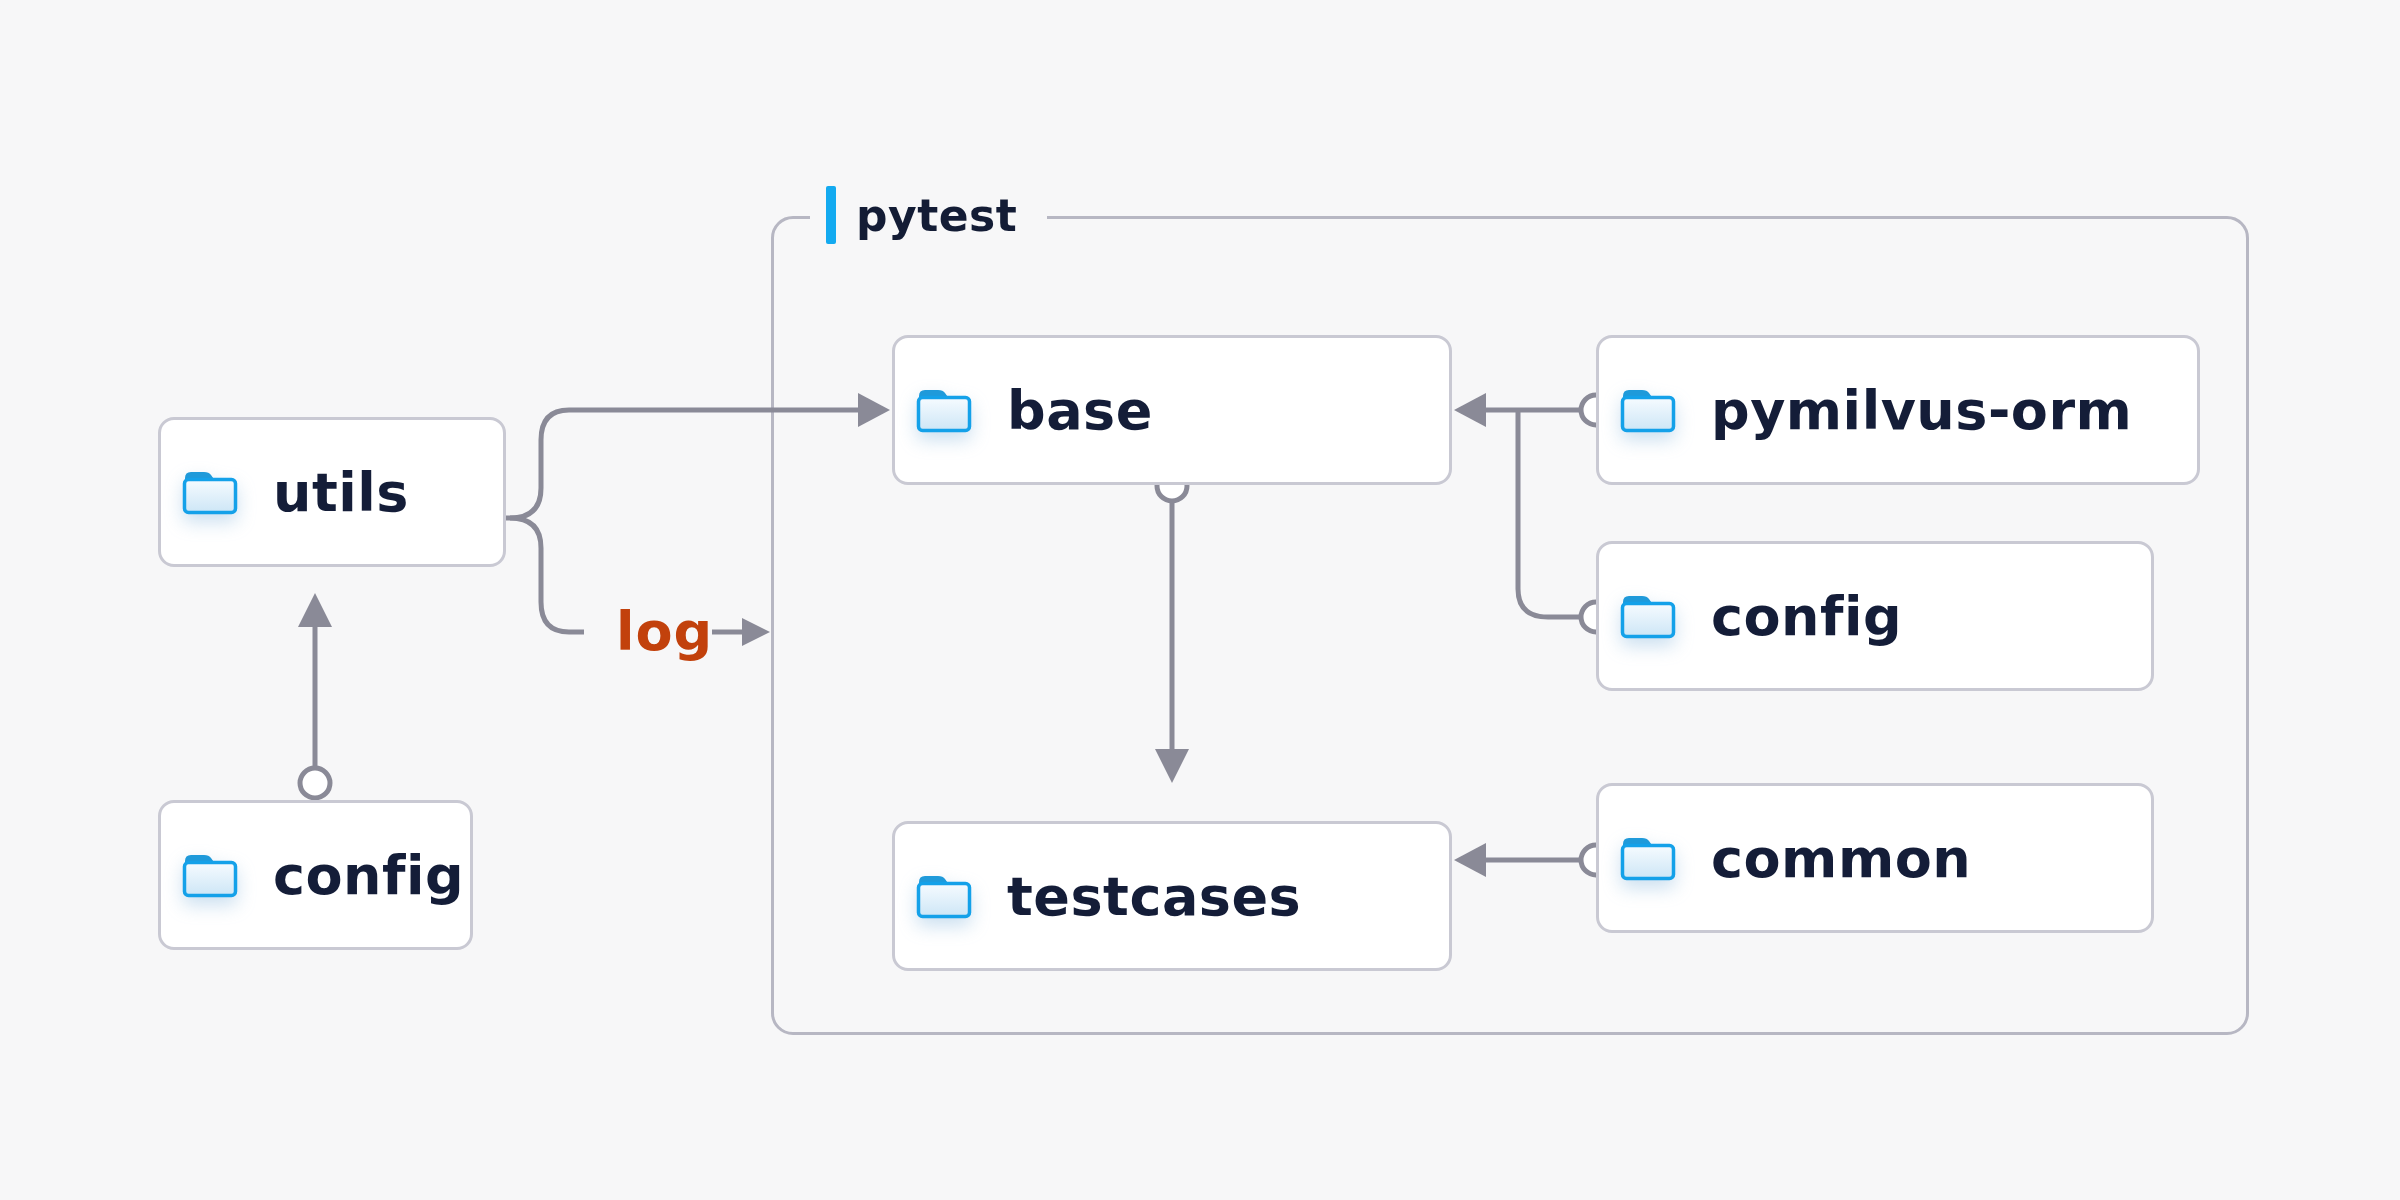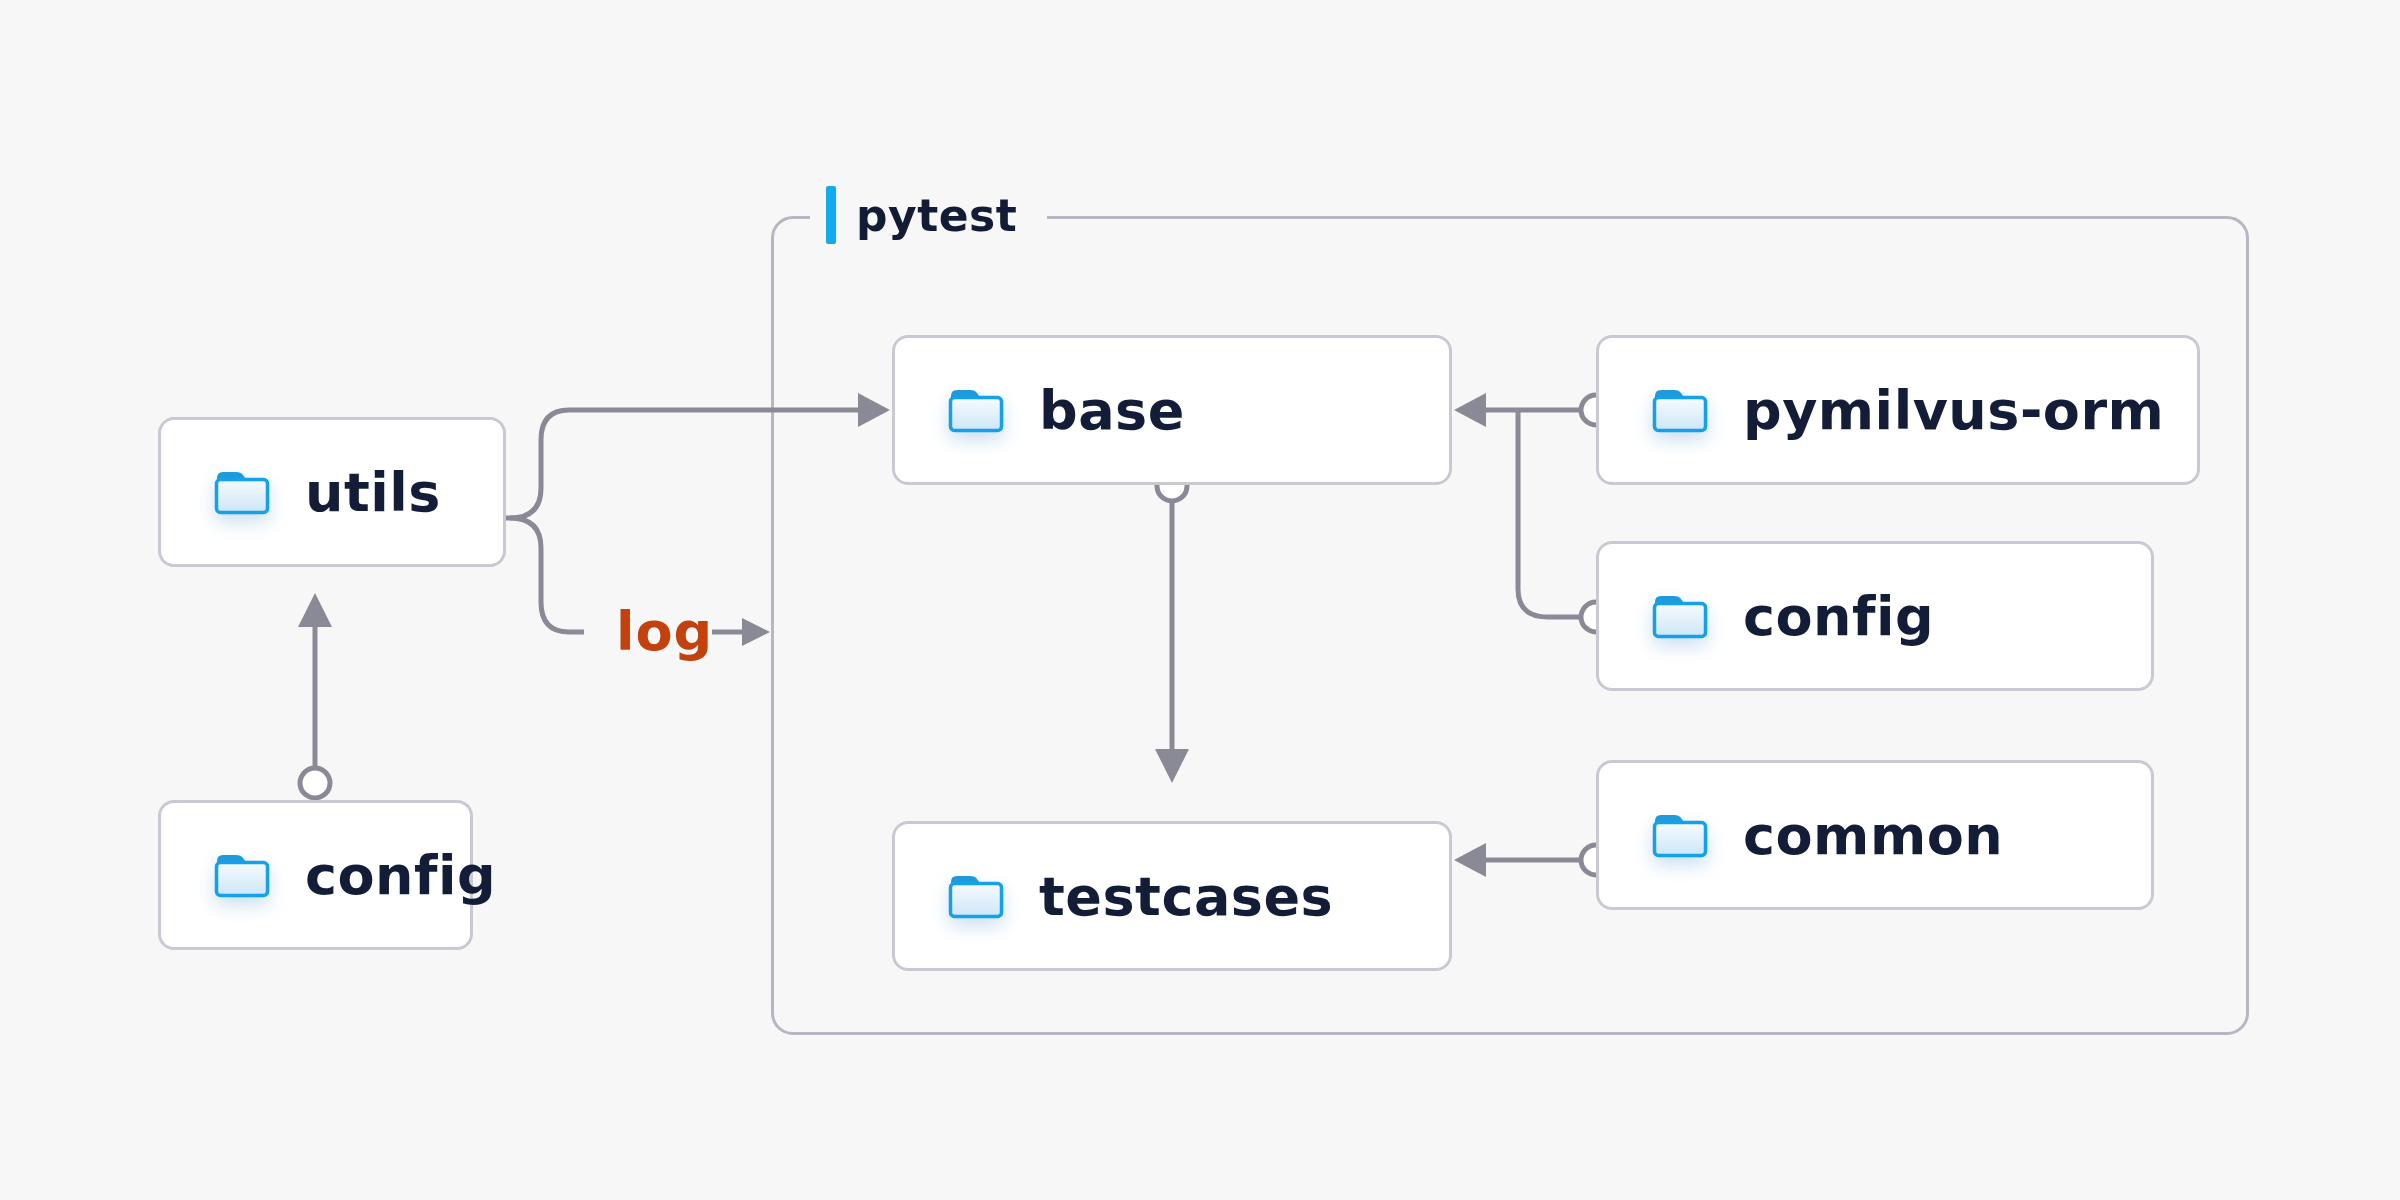--- a/index.html
+++ b/index.html
@@ -17,31 +17,31 @@
     position:absolute;left:810px;top:184px;height:62px;
     display:flex;align-items:center;gap:20px;
     background:#f7f7f8;padding:0 30px 0 16px;
   }
   .accent-bar{width:10px;height:58px;border-radius:2px;background:#13aaf0;}
   .group-label-text{font-size:44px;font-weight:700;color:#131c35;letter-spacing:0.5px;}
   
   .node{
     position:absolute;display:flex;align-items:center;
     background:#ffffff;border:3px solid #c9c9d3;border-radius:16px;
-    padding-left:52px;box-sizing:border-box;gap:34px;
+    padding-left:20px;box-sizing:border-box;gap:34px;
   }
   .node-label{font-size:54px;font-weight:700;color:#141d38;letter-spacing:0.5px;white-space:nowrap;}
   .folder{flex:0 0 auto;filter:drop-shadow(0 8px 9px rgba(100,160,210,.33));}
   #node-utils     {left:158px; top:417px; width:348px; height:150px;}
   #node-config    {left:158px; top:788px; width:315px; height:150px;margin-top:12px;}
   #node-base      {left:892px; top:335px; width:560px; height:150px;}
   #node-pymilvus  {left:1596px;top:335px; width:604px; height:150px;}
   #node-check     {left:1596px;top:541px; width:558px; height:150px;}
   #node-testcases {left:892px; top:821px; width:560px; height:150px;}
-  #node-common    {left:1596px;top:760px; width:558px; height:150px;}
+  #node-common    {left:1596px;top:783px; width:558px; height:150px;}
   
   #edges{position:absolute;left:0;top:0;width:2400px;height:1200px;pointer-events:none;}
   .edge-line{stroke:#8a8a97;stroke-width:5;fill:none;}
   .edge-dot{fill:#ffffff;stroke:#8a8a97;stroke-width:5;}
   .edge-head{fill:#8a8a97;stroke:none;}
   
   .edge-label{
     position:absolute;left:616px;top:600px;
     font-size:54px;font-weight:600;color:#c2410c;letter-spacing:1px;
   }

